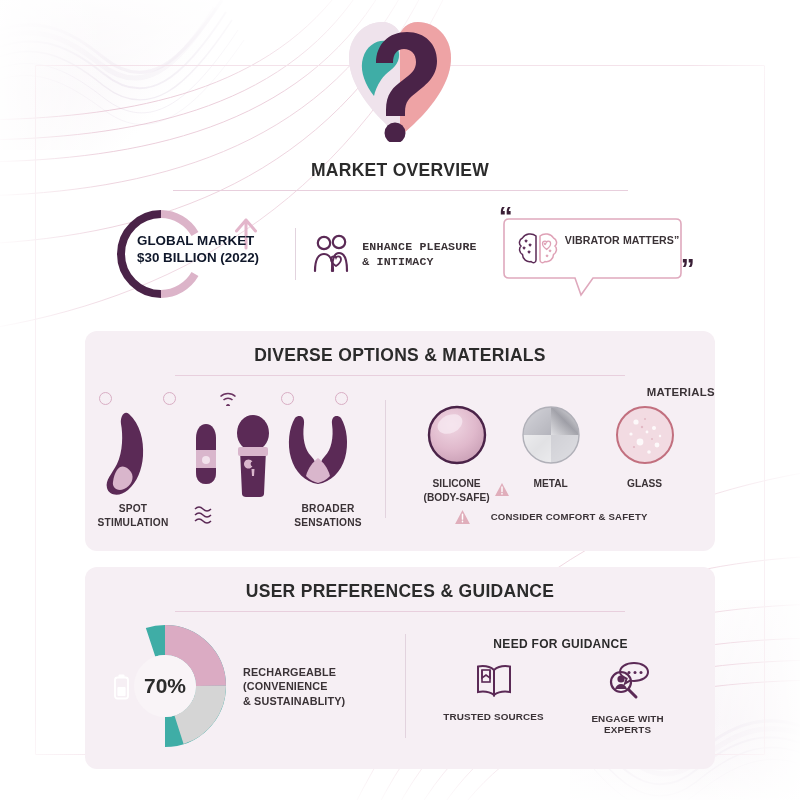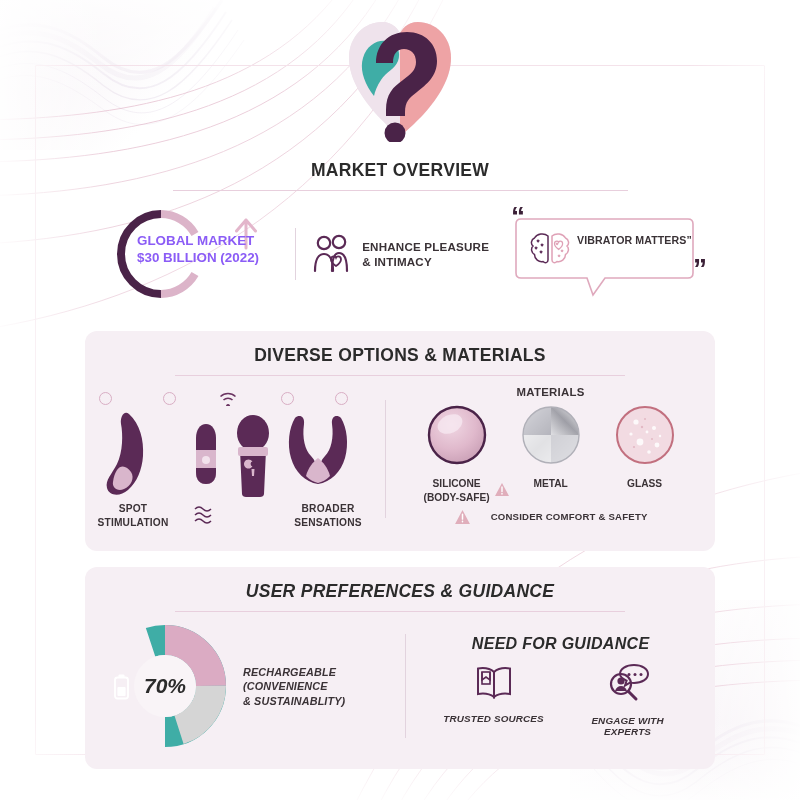--- a/index.html
+++ b/index.html
@@ -45,57 +45,57 @@
   .sec-rule{
     height:1.2px;background:#e8cfdd;margin:9px auto 0 auto;width:455px;
   }
   .sec-rule.narrow{width:450px;}
 
   
   .mkt-row{display:flex;align-items:center;justify-content:flex-start;margin-top:14px;padding-left:26px;}
   .mkt-arc{position:relative;width:152px;height:92px;flex:0 0 auto;}
   .mkt-arc .arclabel{
     position:absolute;left:26px;top:24px;width:132px;
-    font-size:13.4px;font-weight:bold;color:#8b5cf6;line-height:1.28;
+    font-size:13.4px;font-weight:bold;color:#0f172a;line-height:1.28;
   }
   .vdiv{width:1.2px;height:52px;background:#e2d3de;margin:0 16px 0 8px;flex:0 0 auto;}
   .mkt-item{display:flex;align-items:center;gap:12px;flex:0 0 auto;}
-  .mkt-item .lbl{font-size:11.6px;font-weight:bold;color:#3a3236;line-height:1.35;letter-spacing:.2px;}
+  .mkt-item .lbl{font-size:11.6px;font-weight:bold;color:#3a3236;line-height:1.35;letter-spacing:.2px;font-family:Liberation Mono, monospace;}
 
   .quote-wrap{position:relative;margin-left:18px;flex:0 0 auto;}
 
   
   .om-row{display:flex;align-items:flex-start;margin-top:10px;}
   .om-left{width:300px;flex:0 0 auto;position:relative;}
   .om-right{flex:1;position:relative;}
   .om-vdiv{width:1.2px;height:118px;background:#e2d3de;margin-top:14px;flex:0 0 auto;}
 
   .dots-row{position:relative;height:18px;margin:4px 0 0 0;}
   .dot{position:absolute;width:11px;height:11px;border:1.3px solid #d9aec4;border-radius:50%;}
 
   .toys{position:relative;height:92px;margin-top:2px;}
   .toy{position:absolute;bottom:0;}
 
   .toy-cap{position:absolute;text-align:center;font-size:10.2px;font-weight:bold;
     color:#3a3236;line-height:1.3;letter-spacing:.2px;}
 
-  .mat-title{text-align:center;font-size:11.4px;font-weight:bold;color:#3a3236;letter-spacing:.3px;margin-bottom:6px;}
+  .mat-title{text-align:right;font-size:11.4px;font-weight:bold;color:#3a3236;letter-spacing:.3px;margin-bottom:6px;}
   .mat-row{display:flex;justify-content:center;gap:20px;}
   .mat{width:74px;text-align:center;}
   .mat .cap{margin-top:7px;font-size:10.2px;font-weight:bold;color:#3a3236;line-height:1.3;}
   .mat-note{display:flex;align-items:center;justify-content:center;gap:6px;margin-top:3px;}
   .mat-note .txt{font-size:9.6px;font-weight:bold;color:#3a3236;letter-spacing:.2px;}
 
   
   .up-row{display:flex;align-items:center;margin-top:12px;}
   .up-left{display:flex;align-items:center;width:320px;flex:0 0 auto;padding-left:18px;box-sizing:border-box;}
   .up-vdiv{width:1.2px;height:104px;background:#e2d3de;flex:0 0 auto;}
   .up-right{flex:1;text-align:center;}
   .donut-cap{margin-left:16px;font-size:10.8px;font-weight:bold;color:#3a3236;line-height:1.34;letter-spacing:.15px;}
-  .need-title{font-size:16px;font-weight:bold;color:#2b2b2b;letter-spacing:.3px;margin-bottom:10px;}
+  .need-title{font-size:12px;font-weight:bold;color:#2b2b2b;letter-spacing:.3px;margin-bottom:10px;}
   .guide-row{display:flex;justify-content:center;gap:24px;}
   .guide{width:110px;text-align:center;}
   .guide .cap{margin-top:6px;font-size:9.9px;font-weight:bold;color:#3a3236;letter-spacing:.15px;}
 </style>
 </head>
 <body>
 
 <div class="stage">
 
   <div class="bg-decor">
@@ -368,21 +368,21 @@
             <svg width="17" height="16" viewBox="0 0 16 15">
               <path d="M8,1 L15,14 L1,14 Z" fill="#e0aebb"></path>
               <path d="M8,5 L8,9.5 M8,11.4 L8,12" stroke="#ffffff" stroke-width="1.4" stroke-linecap="round"></path>
             </svg>
             <div class="txt">CONSIDER COMFORT &amp; SAFETY</div>
           </div>
         </div>
       </div>
     </div>
 
-    <div class="section panel" style="margin-top:16px;height:172px;font-style:italic;">
+    <div class="section panel" style="margin-top:16px;height:172px;">
       <div class="sec-title">USER PREFERENCES &amp; GUIDANCE</div>
       <div class="sec-rule narrow"></div>
 
       <div class="up-row">
 
         <div class="up-left">
           <div style="position:relative;width:124px;height:124px;flex:0 0 auto;">
             <svg width="124" height="124" viewBox="0 0 124 124">
 
               <circle cx="62" cy="62" r="46" fill="none" stroke="#3fada6" stroke-width="30" stroke-dasharray="159 290" stroke-dashoffset="0" transform="rotate(-90 62 62) scale(-1,1) translate(-124,0)"></circle>

